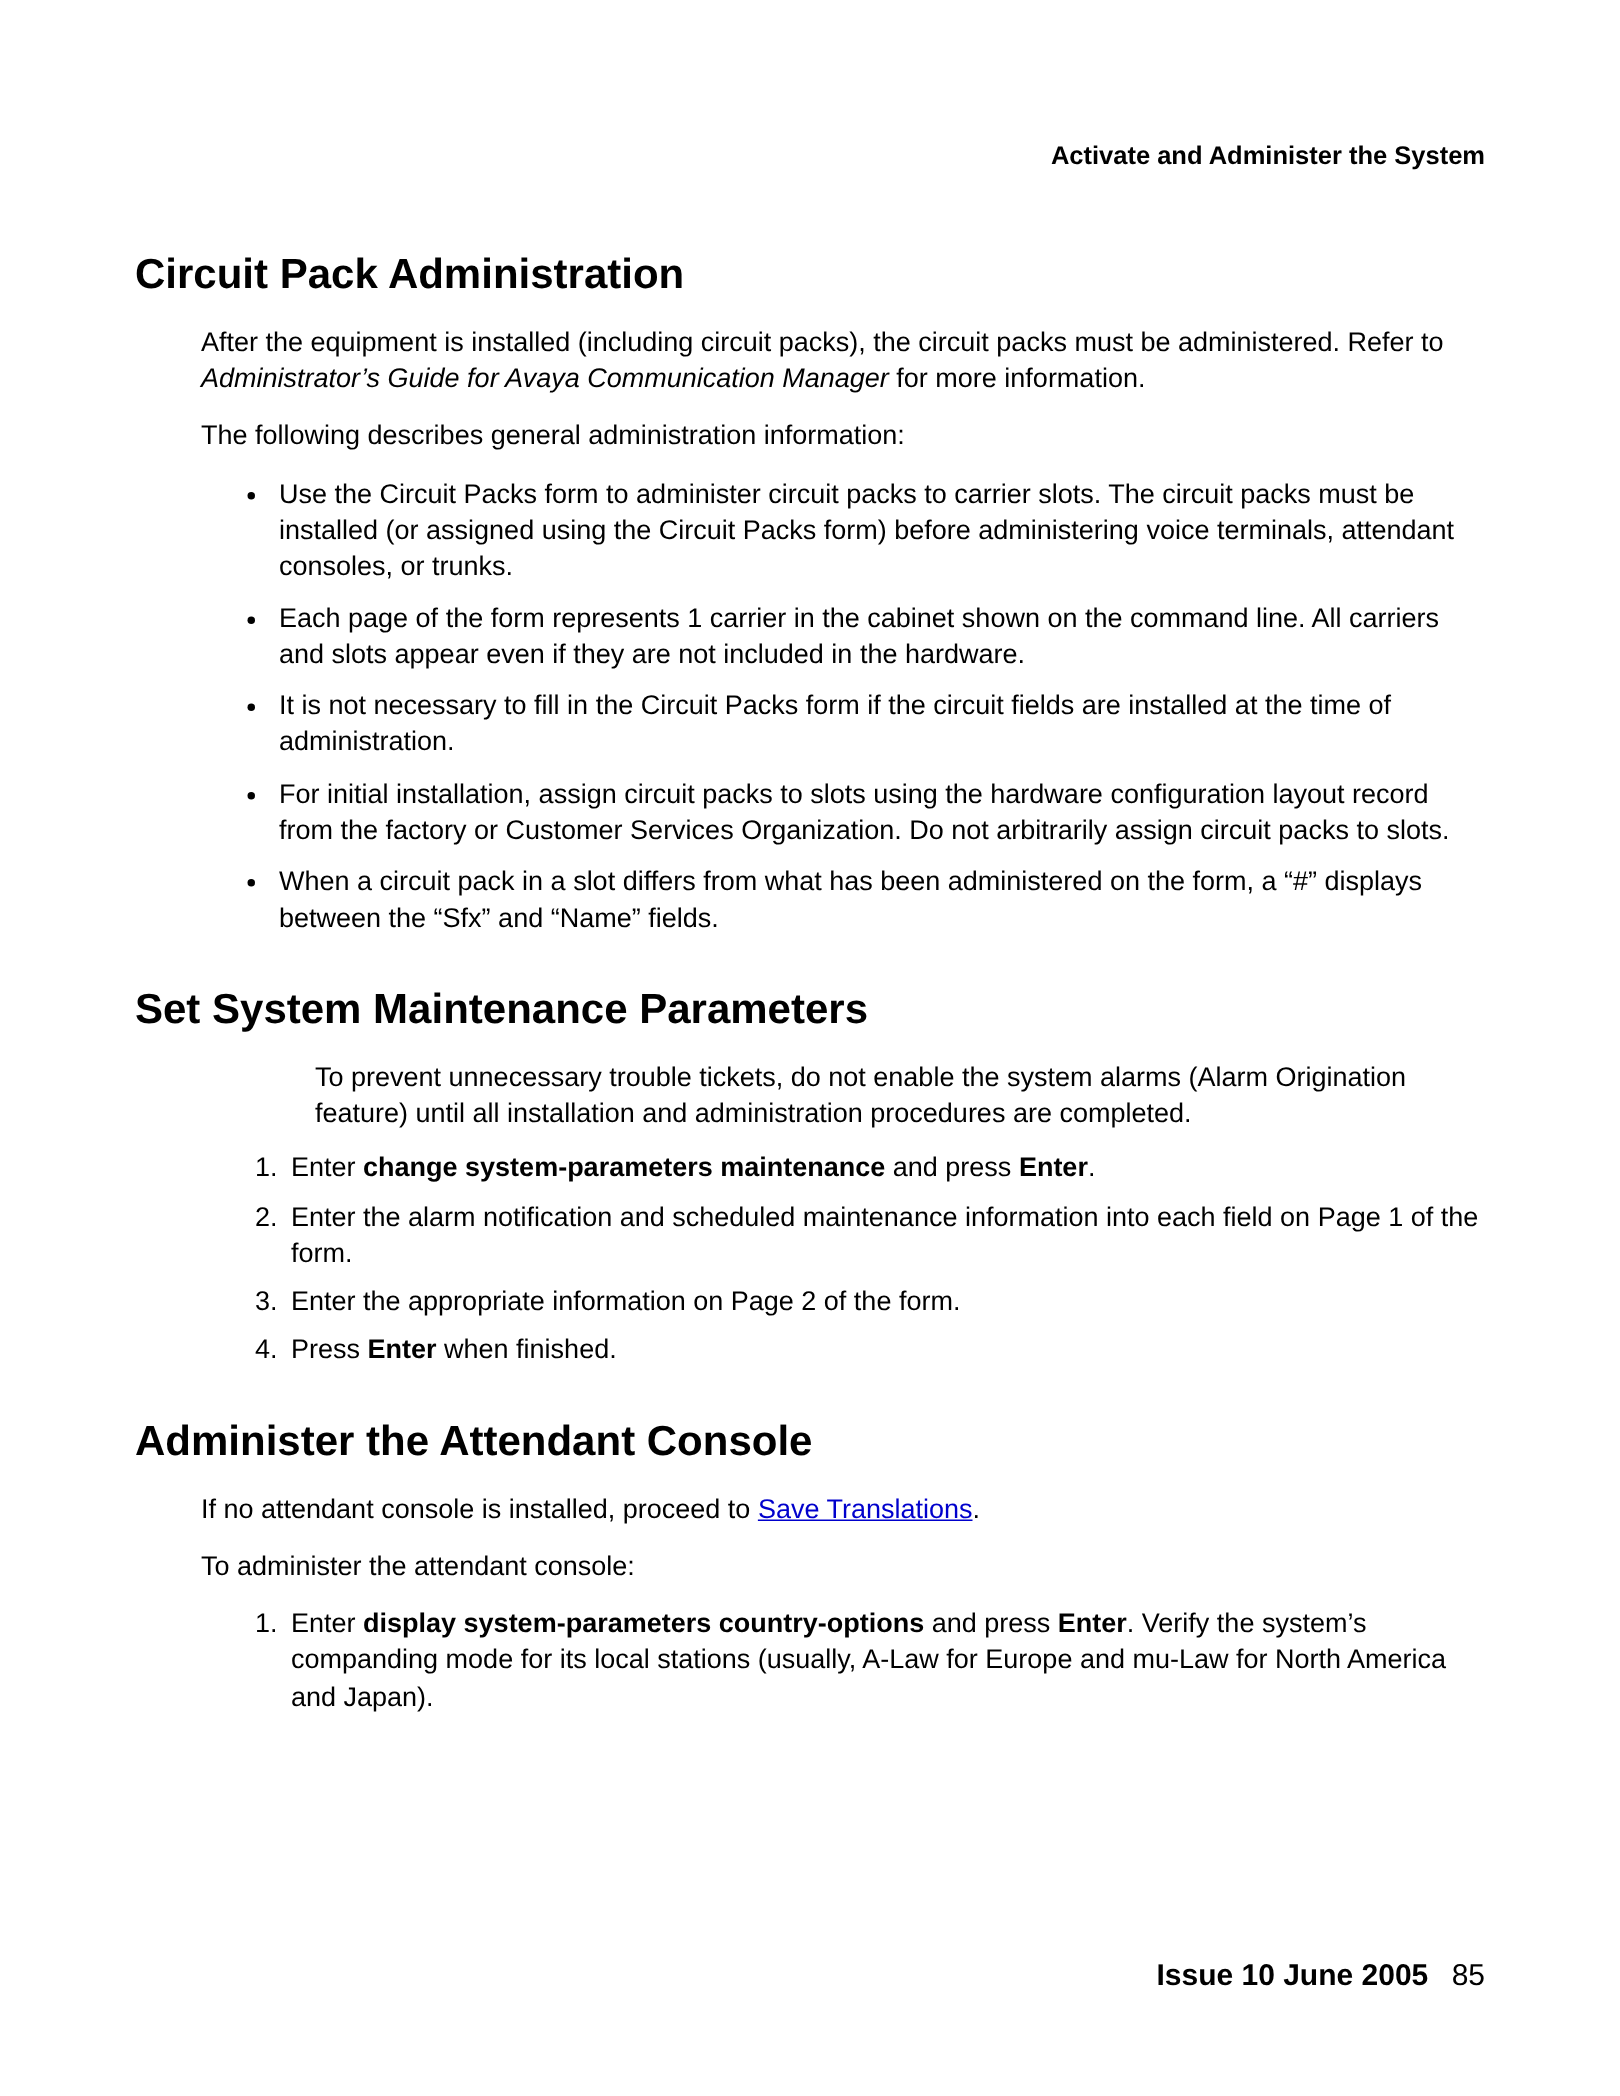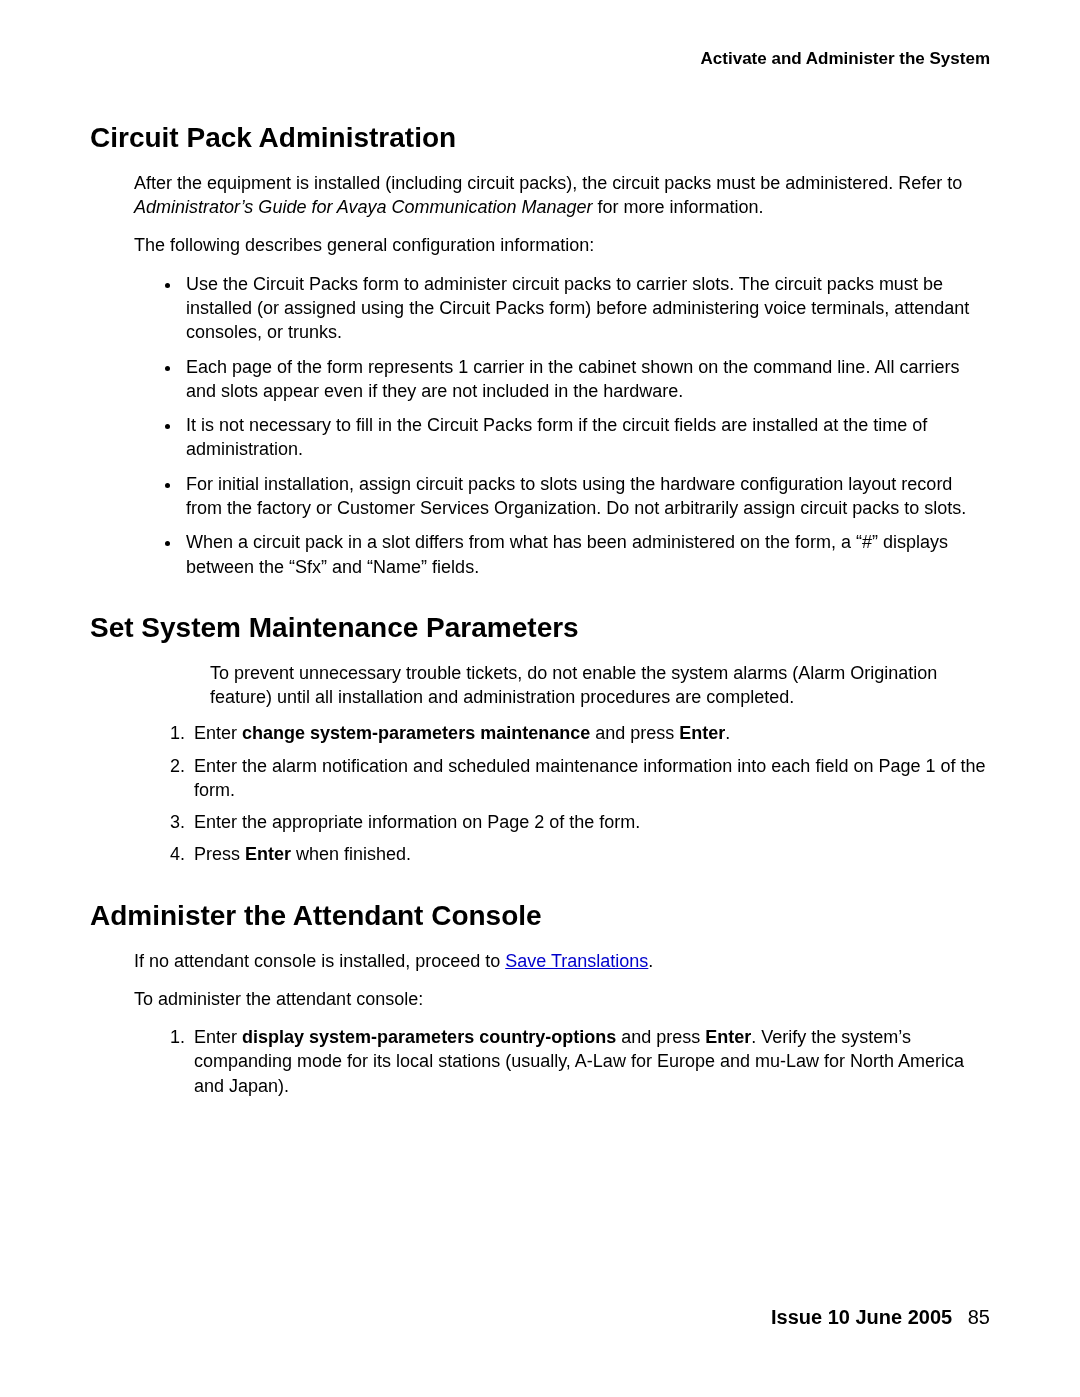--- a/index.html
+++ b/index.html
@@ -9,21 +9,21 @@
     font-family: Arial, Helvetica, sans-serif;
     color: #000;
     font-size: 18px;
     line-height: 1.35;
   }
   .page {
     width: 1080px;
     height: 1397px;
     position: relative;
     box-sizing: border-box;
-    padding: 48px 90px 0 90px;
+    padding: 93px 90px 0 90px;
   }
   .running-header {
     text-align: right;
     font-weight: bold;
     font-size: 17px;
     margin-bottom: 48px;
   }
   h2 {
     font-size: 28px;
     font-weight: bold;
@@ -91,21 +91,21 @@
 <div class="page">
 
   <div class="running-header">Activate and Administer the System</div>
 
   <h2>Circuit Pack Administration</h2>
 
   <p class="body-p indent1">
     <span>After the equipment is installed (including circuit packs), the circuit packs must be administered. Refer to </span><span class="italic">Administrator’s Guide for Avaya Communication Manager</span><span> for more information.</span>
   </p>
 
-  <p class="body-p indent1">The following describes general configuration information:</p>
+  <p class="body-p indent1">The following describes general administration information:</p>
 
   <ul class="disc">
     <li>Use the Circuit Packs form to administer circuit packs to carrier slots. The circuit packs must be installed (or assigned using the Circuit Packs form) before administering voice terminals, attendant consoles, or trunks.</li>
     <li>Each page of the form represents 1 carrier in the cabinet shown on the command line. All carriers and slots appear even if they are not included in the hardware.</li>
     <li>It is not necessary to fill in the Circuit Packs form if the circuit fields are installed at the time of administration.</li>
     <li>For initial installation, assign circuit packs to slots using the hardware configuration layout record from the factory or Customer Services Organization. Do not arbitrarily assign circuit packs to slots.</li>
     <li>When a circuit pack in a slot differs from what has been administered on the form, a “#” displays between the “Sfx” and “Name” fields.</li>
   </ul>
 
   <h2 class="section-gap">Set System Maintenance Parameters</h2>

